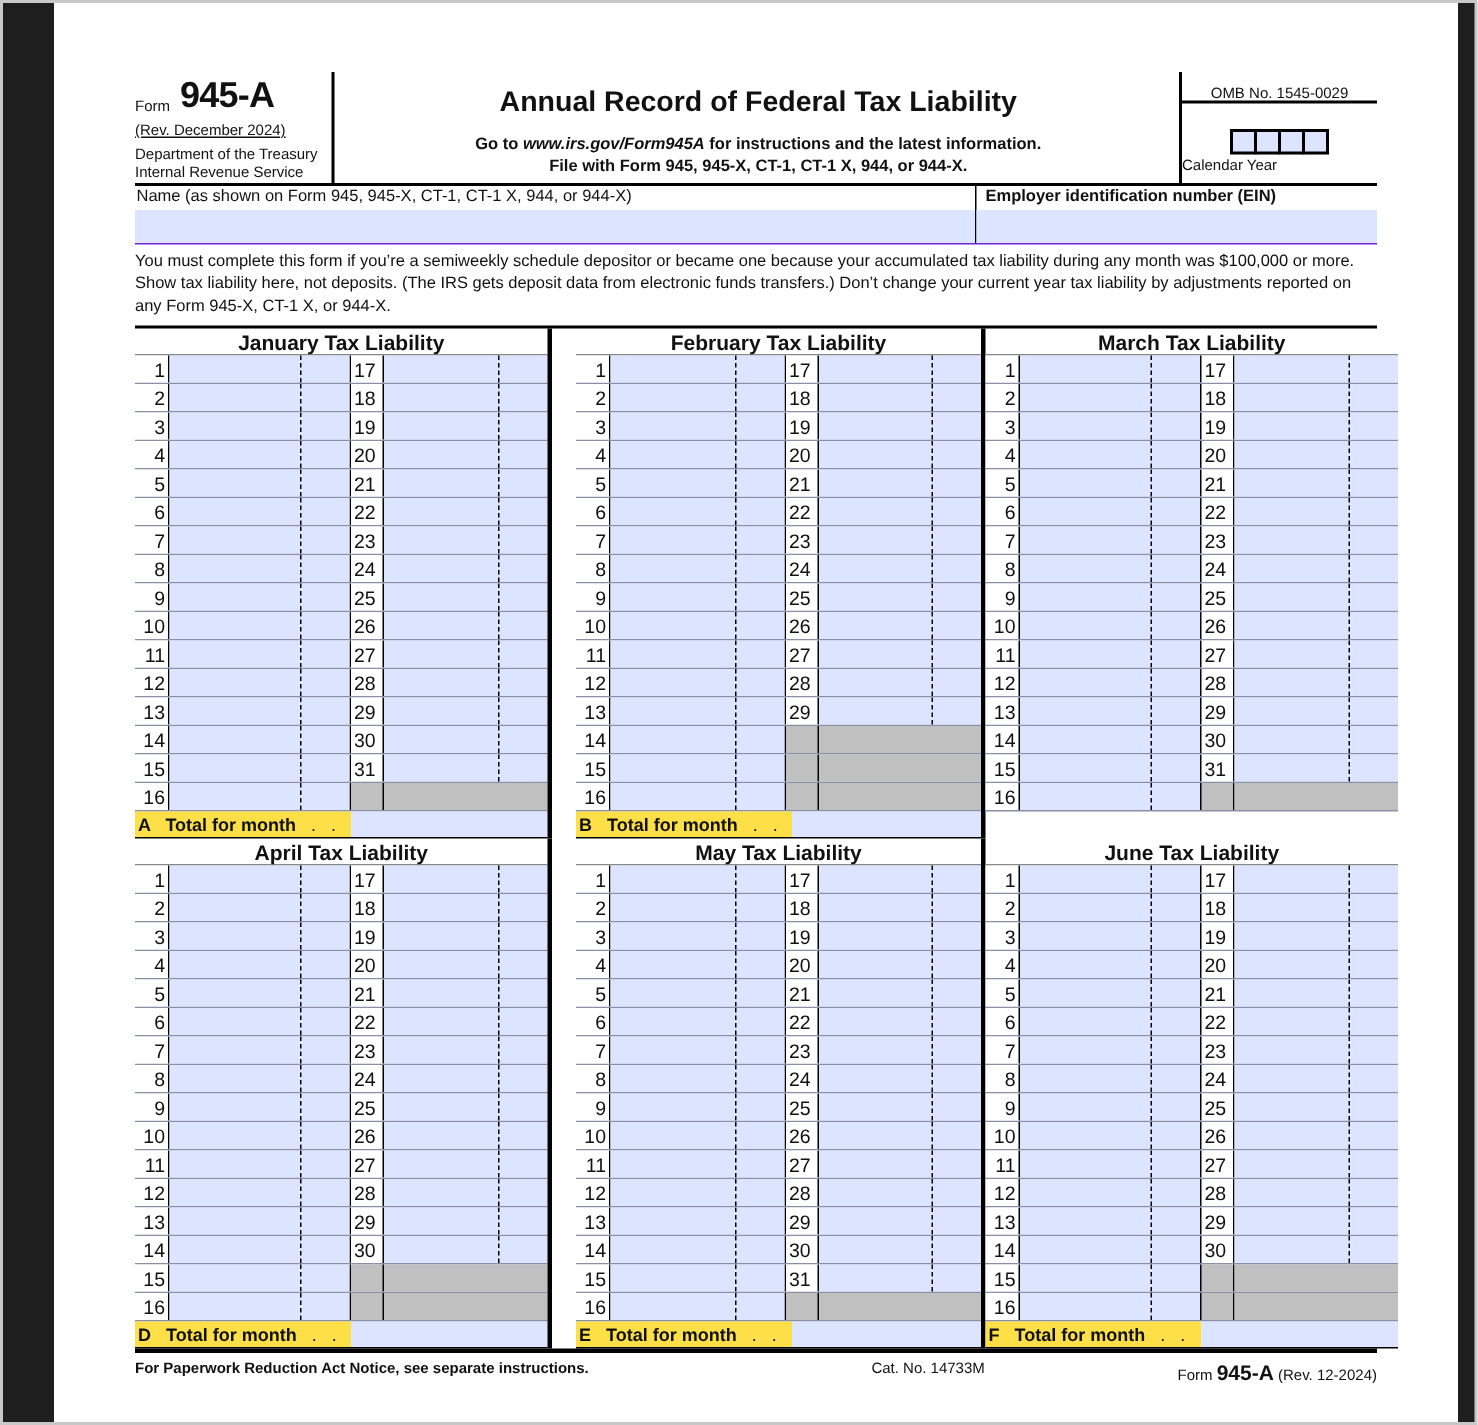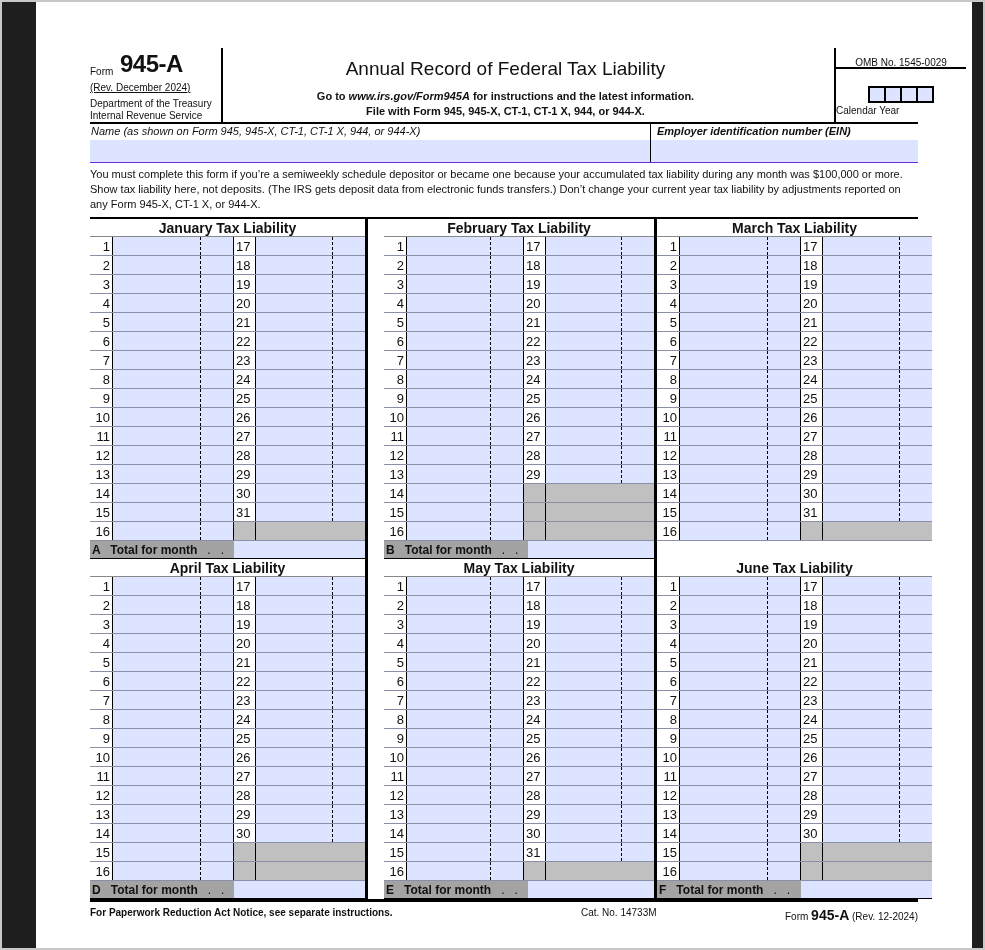--- a/index.html
+++ b/index.html
@@ -12,32 +12,32 @@
   .form { position: absolute; left: 54px; top: 46px; width: 828px; }
 
   
   .hdr { position: relative; height: 76px; border-bottom: 2px solid #000; }
   .hdr-left { position: absolute; left: 0; top: 0; width: 133px; height: 76px; border-right: 2px solid #000; }
   .form-word { font-size: 10px; position: absolute; left: 0; top: 18px; }
   .form-num { font-size: 24px; font-weight: bold; position: absolute; left: 30px; top: 2px; letter-spacing: -0.5px; }
   .rev { font-size: 10px; position: absolute; left: 0; top: 34px; text-decoration: underline; }
   .dept { font-size: 10px; position: absolute; left: 0; top: 50px; line-height: 12px; }
   .hdr-mid { position: absolute; left: 135px; top: 0; width: 561px; height: 76px; text-align: center; }
-  .title { font-size: 19px; font-weight: normal; margin-top: 10px; }
+  .title { font-size: 19px; font-weight: bold; margin-top: 10px; }
   .goto { font-size: 11px; font-weight: bold; margin-top: 9px; line-height: 15px; }
   .goto i { font-style: italic; }
-  .hdr-right { position: absolute; left: 696px; top: 0; width: 132px; height: 76px; border-left: 2px solid #000; margin-left: 48px; }
+  .hdr-right { position: absolute; left: 696px; top: 0; width: 132px; height: 76px; border-left: 2px solid #000; }
   .omb { font-size: 10px; text-align: center; height: 21px; padding-top: 9px; border-bottom: 2px solid #000; }
   .year-boxes { display: flex; justify-content: center; margin-top: 17px; }
   .year-box { width: 18px; height: 17px; background: #dde4ff; border: 2px solid #000; margin-left: -2px; }
   .year-box:first-child { margin-left: 0; }
   .cal-year { font-size: 10px; text-align: left; margin-top: 2px; }
 
   
-  .name-row { position: relative; height: 39px; border-bottom: 1px solid #6d28d9; display: flex; font-style: italic; }
+  .name-row { position: relative; height: 39px; border-bottom: 1px solid #6d28d9; display: flex; }
   .name-cell { width: 561px; border-right: 1px solid #000; }
   .ein-cell { flex: 1; }
   .cell-label { font-size: 11px; height: 16px; padding-left: 1px; padding-top: 1px; }
   .ein-cell .cell-label { font-weight: bold; padding-left: 6px; }
   .fill { background: #dde4ff; height: 22px; }
 
   .instr { font-size: 11px; line-height: 15px; padding-top: 4px; height: 54px; }
 
   
   .grid-wrap { position: relative; border-top: 2px solid #000; }
@@ -50,21 +50,21 @@
   .amt { position: relative; background: #dde4ff; }
   .amt.a1 { width: 120px; }
   .amt.a2 { width: 109px; }
   .month.mid .amt.a1 { width: 116px; }
   .month.mid .amt.a2 { width: 108px; }
   .amt .dash { position: absolute; right: 32px; top: 0; height: 100%; border-left: 1px dashed #000; }
   .num2 { width: 23px; font-size: 13px; padding-left: 2px; line-height: 19px; background: #fff; border-left: 1px solid #000; border-right: 1px solid #000; }
   .shade { background: #c0c0c0 !important; }
   .num2.shade { border-bottom: 0; }
   .total-row { display: flex; height: 18px; border-bottom: 1px solid #000; }
-  .total-label { width: 144px; font-size: 12px; font-weight: bold; line-height: 18px; padding-left: 2px; background: #a3a3a3; white-space: pre; }
+  .total-label { width: 144px; font-size: 12px; font-weight: bold; line-height: 18px; padding-left: 2px; background: #fde047; white-space: pre; }
   .total-label .dots { font-weight: normal; }
   .total-fill { flex: 1; background: #dde4ff; }
   .quarter + .quarter .month-title { border-top: 0; }
   .bottom-rule { border-top: 3px solid #000; }
 
   .footer { display: flex; justify-content: space-between; font-size: 10px; padding-top: 5px; }
   .footer .left { font-weight: bold; }
   .footer .mid { padding-left: 60px; }
   .footer .right .big { font-size: 14px; font-weight: bold; }
 </style>

